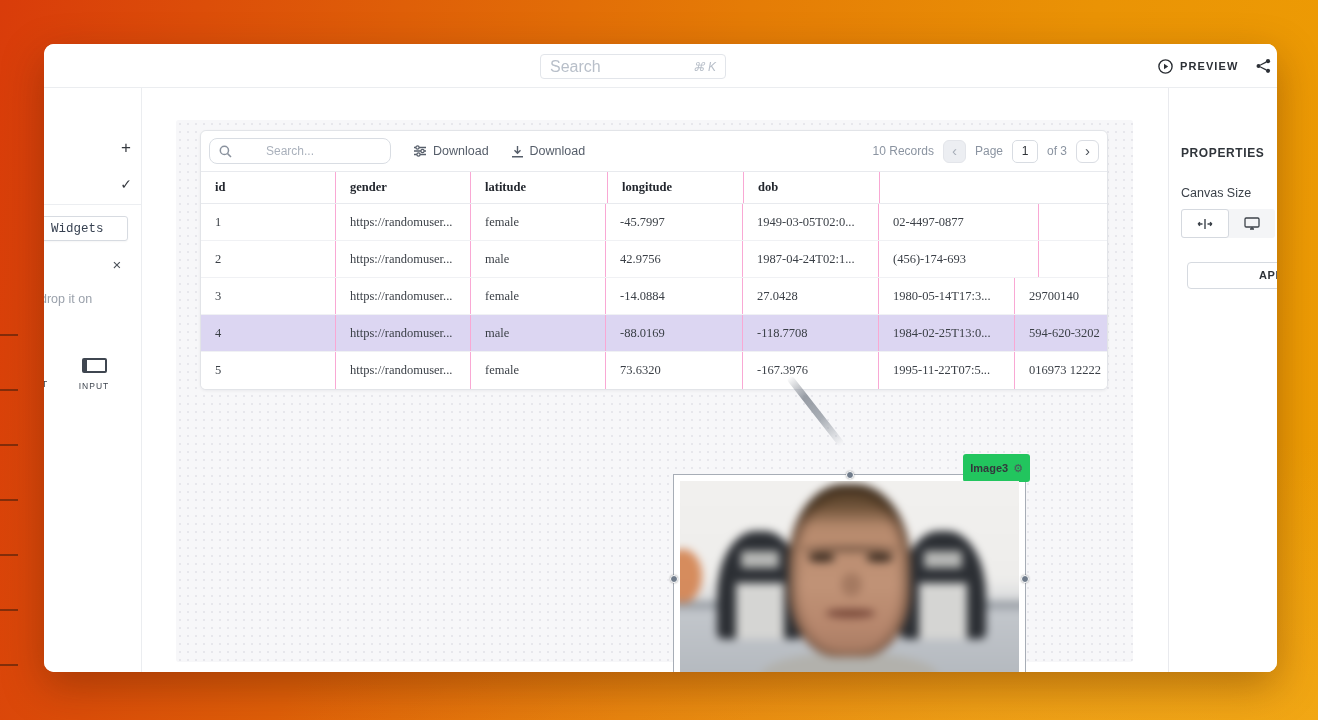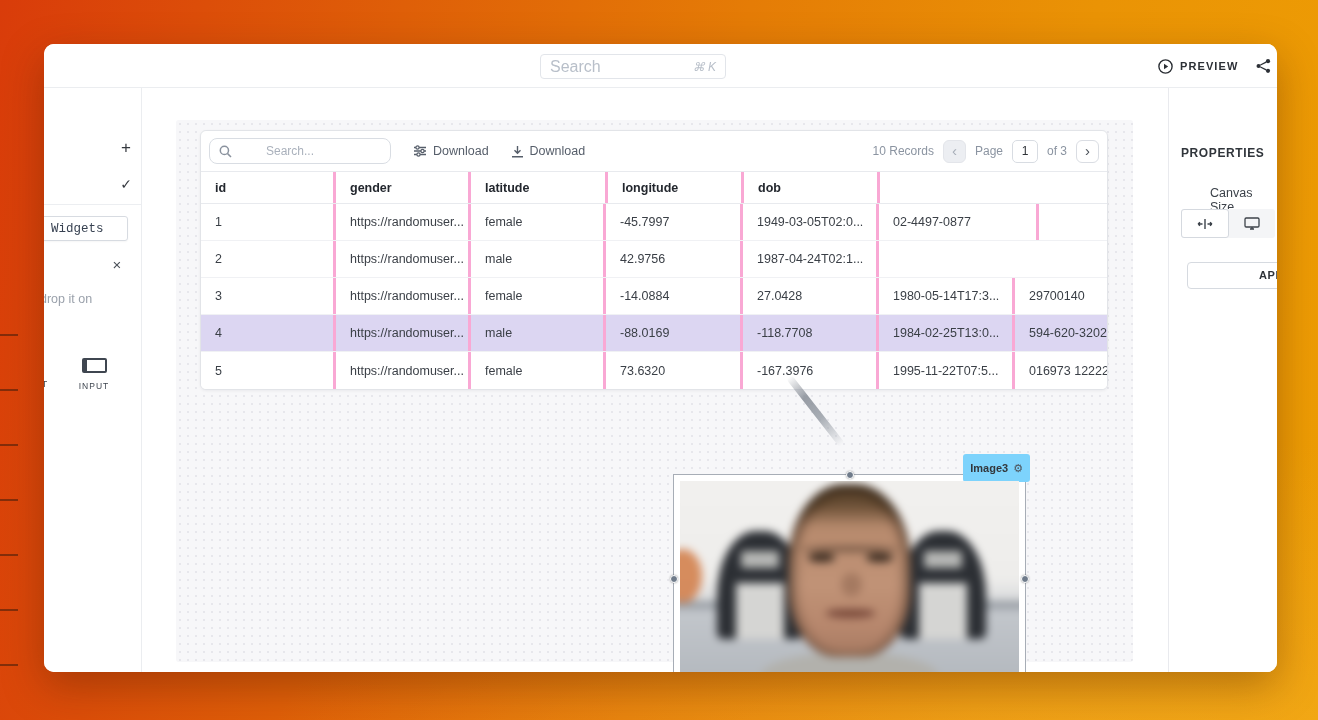--- a/index.html
+++ b/index.html
@@ -73,36 +73,36 @@
   .records{font-size:12px;color:#8b94a1;}
   .pg-lbl{font-size:12px;color:#8b94a1;}
   .pg-btn{width:23px;height:23px;border-radius:6px;display:flex;align-items:center;justify-content:center;
     font-size:15px;line-height:1;cursor:pointer;border:1px solid #e3e5ea;background:#eceef2;color:#a7aeb8;padding-bottom:2px;}
   .pg-btn.next{background:#fff;border-color:#dadde3;color:#4a5058;}
   .pg-input{width:26px;height:23px;border:1px solid #d8dce2;border-radius:5px;text-align:center;
     font-size:12px;color:#2f3338;outline:0;font-family:"Liberation Sans",sans-serif;}
   .trow{display:flex;height:37px;border-bottom:1px solid #f0f1f4;background:#fff;}
   .trow:last-child{border-bottom:0;}
   .thead{height:33px;border-top:1px solid #e8eaee;border-bottom:1px solid #e8eaee;}
-  .th,.td{display:flex;align-items:center;padding-left:14px;border-right:3px solid #f9a8d4;
-    white-space:nowrap;overflow:hidden;flex-shrink:0;}
+  .th,.td{display:flex;align-items:center;padding-left:14px;border-right:1px solid #f9a8d4;
+    white-space:nowrap;overflow:hidden;flex-shrink:0;font-family:Liberation Serif, serif;}
   .th{font-size:12.5px;font-weight:700;color:#23272e;}
   .td{font-size:12.5px;color:#3a3f46;}
   .c0{width:135px}.c1{width:135px}.c2{width:135px}.c3{width:137px}.c4{width:136px}.c5{width:136px}.c6{width:160px}
   .trow.hl, .trow.hl .td{background:#dcd6f2;}
 
   
   .streak{position:absolute;left:636px;top:248px;width:7px;height:86px;z-index:5;
     background:linear-gradient(180deg,rgba(130,136,144,0) 0%, #868c95 30%, #9aa0a8 60%, rgba(150,156,164,0) 100%);
     transform:rotate(-38deg);border-radius:4px;opacity:.85;}
 
   
   .img-widget{position:absolute;left:497px;top:354px;width:353px;height:210px;background:#fff;
     border:1px solid #a7adb6;z-index:4;padding:6px;}
-  .chip{position:absolute;top:-21px;right:-5px;height:28px;padding:0 7px;background:#7dd3fc;
+  .chip{position:absolute;top:-21px;right:-5px;height:28px;padding:0 7px;background:#22c55e;
     border-radius:3px;display:flex;align-items:center;gap:5px;cursor:pointer;}
   .chip .nm{font-size:11px;font-weight:700;color:#33373c;}
   .chip .gear{font-size:11px;color:#4e545b;line-height:1;}
   .handle{position:absolute;width:8px;height:8px;border-radius:50%;background:#6f7b8a;border:1px solid #fff;
     box-shadow:0 0 2px rgba(0,0,0,.35);z-index:6;cursor:pointer;}
   .h-t{top:-4px;left:calc(50% - 4px);}
   .h-l{left:-4px;top:calc(50% - 4px);} .h-r{right:-4px;top:calc(50% - 4px);}
   .photo{position:absolute;inset:6px;overflow:hidden;background:#ecebe9;}
   .scene{position:absolute;inset:-10px;filter:blur(4px) saturate(.95);}
   .scene > div{position:absolute;}
@@ -120,21 +120,21 @@
   .brow{left:36.5%;top:34.5%;width:27%;height:3%;background:rgba(70,50,35,.55);border-radius:50%;}
   .eye{width:7.5%;height:4.2%;background:#3a2b20;border-radius:50%;top:38%;}
   .eye.le{left:38.5%;} .eye.re{left:54.5%;}
   .nose{left:47.5%;top:47%;width:6%;height:11%;background:rgba(125,84,62,.40);border-radius:50%;}
   .mouth{left:43.5%;top:64%;width:13.5%;height:4%;background:#7c4a3a;border-radius:50% 50% 60% 60%;}
 
   
   .pdivider{position:absolute;left:1124px;top:44px;bottom:0;width:1px;background:#e9eaee;}
   .props{position:absolute;left:1125px;top:44px;right:0;bottom:0;background:#fff;}
   .props-title{position:absolute;left:12px;top:58px;font-size:12px;font-weight:700;letter-spacing:.6px;color:#30353b;}
-  .cs-label{position:absolute;left:12px;top:98px;font-size:12.5px;color:#3c424a;margin-left:29px;}
+  .cs-label{position:absolute;left:12px;top:98px;font-size:12.5px;color:#3c424a;}
   .seg{position:absolute;left:12px;top:121px;width:94px;height:29px;display:flex;background:#f4f5f7;border-radius:3px;}
   .seg .s{flex:1;display:flex;align-items:center;justify-content:center;cursor:pointer;}
   .seg .s.active{background:#fff;border:1px solid #d5d9df;border-radius:3px;}
   .apply-btn{position:absolute;left:18px;top:174px;width:150px;height:27px;border:1px solid #d6dae0;
     border-radius:4px;background:#fff;cursor:pointer;text-align:left;}
   .apply-btn span{position:absolute;left:71px;top:6px;font-size:11px;font-weight:700;letter-spacing:.6px;color:#2f3338;white-space:nowrap;}
 
   svg{display:block;}
 </style>
 </head>
@@ -261,20 +261,21 @@
         <div class="td c3">-45.7997</div>
         <div class="td c5">1949-03-05T02:0...</div>
         <div class="td c6">02-4497-0877</div>
       </div>
       <div class="trow">
         <div class="td c0">2</div>
         <div class="td c1">https://randomuser...</div>
         <div class="td c2">male</div>
         <div class="td c3">42.9756</div>
         <div class="td c5">1987-04-24T02:1...</div>
+        <div class="td c6">(456)-174-693</div>
       </div>
       <div class="trow">
         <div class="td c0">3</div>
         <div class="td c1">https://randomuser...</div>
         <div class="td c2">female</div>
         <div class="td c3">-14.0884</div>
         <div class="td c4">27.0428</div>
         <div class="td c5">1980-05-14T17:3...</div>
         <div class="td c6">29700140</div>
       </div>

